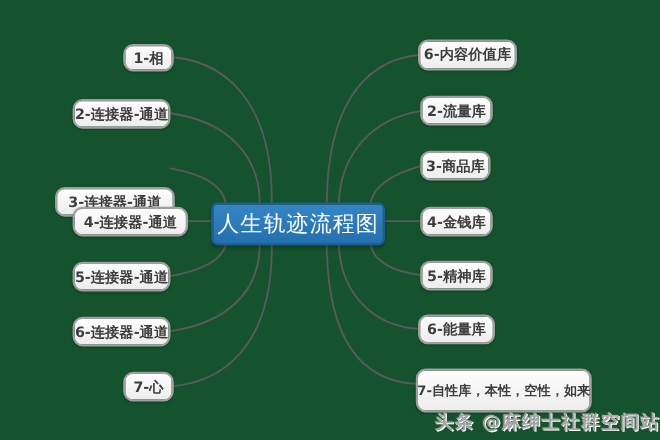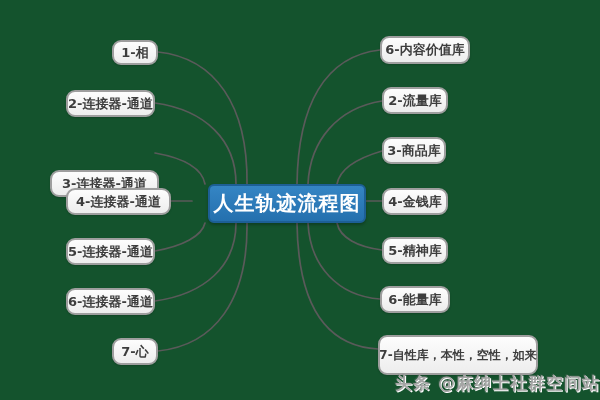--- a/index.html
+++ b/index.html
@@ -65,26 +65,25 @@
   .center-node{
     position:absolute;
     left:192px;top:184px;width:158px;height:39px;
     display:flex;align-items:center;justify-content:center;
     background:linear-gradient(180deg,var(--center-fill-top),var(--center-fill-bot));
     border:2px solid var(--center-border);
     border-radius:6px;
     box-shadow:0 2px 3px rgba(0,0,0,0.25);
     color:#ffffff;
     font-size:20px;
-    font-weight:700;
+    font-weight:400;
     letter-spacing:1px;
     white-space:nowrap;
     box-sizing:border-box;
     cursor:default;
-    margin-left:16px;
   }
   .watermark{
     position:absolute;
     right:10px;top:372px;
     font-size:17px;
     font-weight:700;
     letter-spacing:1px;
     color:var(--watermark);
     text-shadow:1px 1px 0 #ffffff, -1px -1px 0 rgba(120,120,120,0.25);
     white-space:nowrap;

